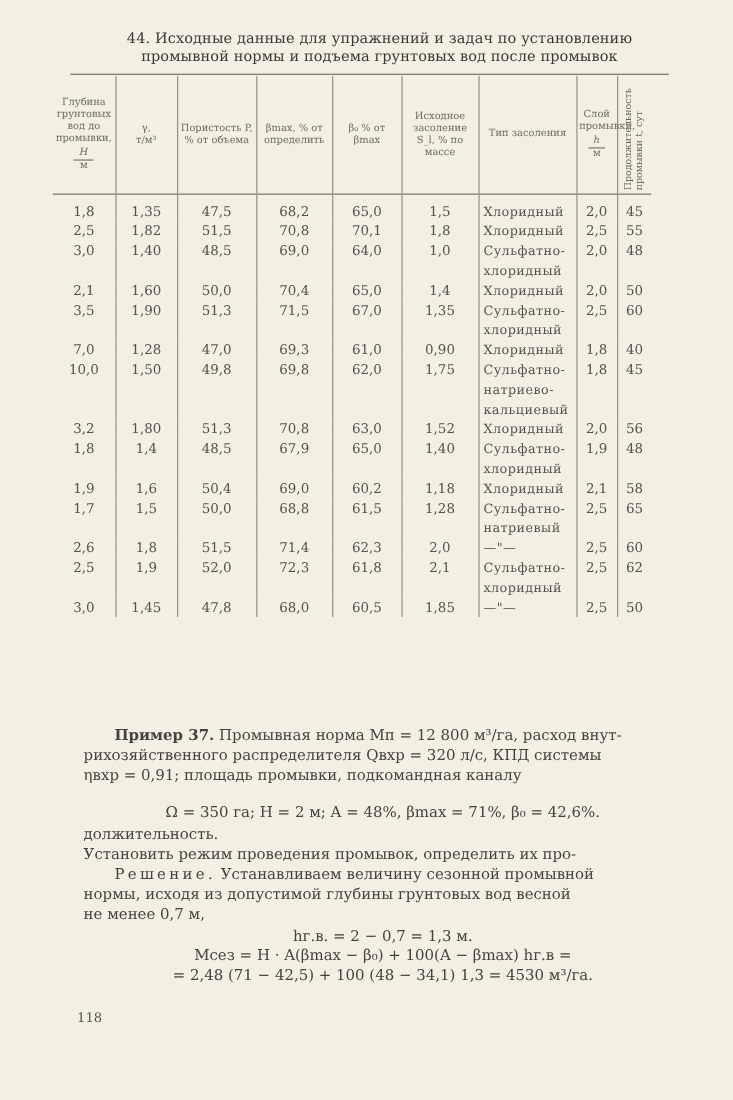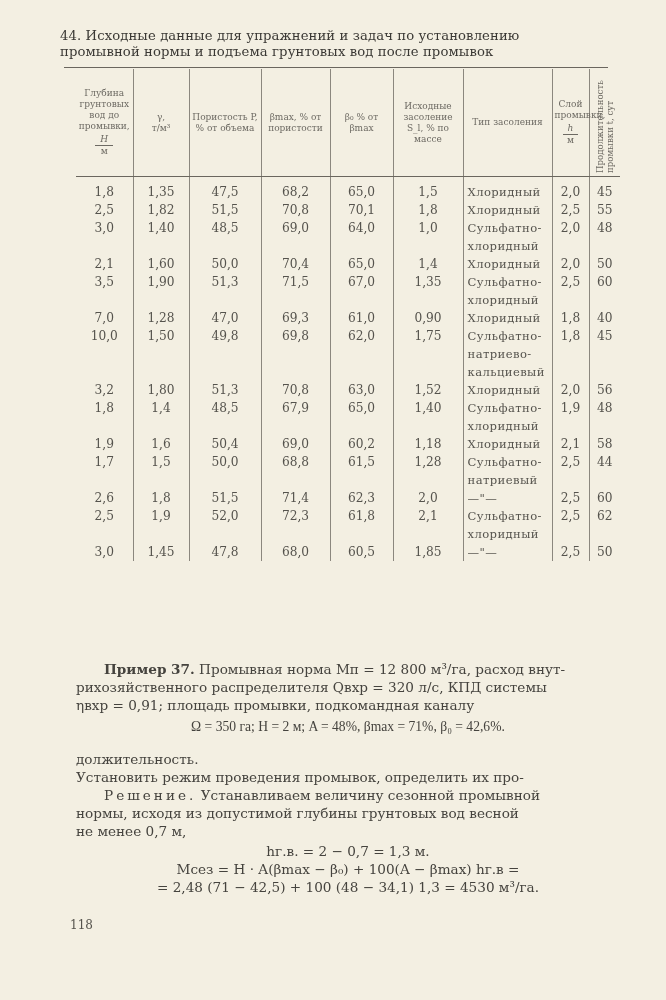--- a/index.html
+++ b/index.html
@@ -6,28 +6,28 @@
   body {
     width:666px; height:1000px; overflow:hidden;
     background:#f3efe2;
     font-family:"DejaVu Serif", serif;
     color:#3c3a36;
     position:relative;
   }
   .page { position:absolute; left:0; top:0; width:666px; height:1000px; }
   .caption {
     position:absolute; left:60px; top:28px; width:570px;
-    text-align:left; font-size:13.2px; line-height:16px; color:#3a3834;
+    text-align:center; font-size:13.2px; line-height:16px; color:#3a3834;
     letter-spacing:0.1px;
   }
   .rule {
     position:absolute; height:0; border-top:1.4px solid #6a665e;
   }
   table.data {
-    position:absolute; left:76px; top:69px; width:544px;
+    position:absolute; left:48px; top:69px; width:544px;
     border-collapse:collapse; table-layout:fixed;
     font-family:"DejaVu Serif", serif;
   }
   table.data th {
     font-weight:normal; font-size:9px; line-height:11px; color:#6d6a63;
     vertical-align:middle; text-align:center; padding:0 2px;
     height:107px; border-left:1px solid #8b877e;
     border-bottom:1.4px solid #6a665e;
   }
   table.data th:first-child, table.data td:first-child { border-left:none; }
@@ -84,23 +84,23 @@
           <div class="frac" style="margin-top:2px">
             <span class="n">H</span>
             <span class="d">м</span>
           </div>
         </th>
         <th>
           <div>γ,</div>
           <div>т/м³</div>
         </th>
         <th>Пористость P, % от объема</th>
-        <th>βmax, % от пористости</th>
+        <th>βmax, % от определить</th>
         <th>β₀ % от βmax</th>
-        <th>Исходные засоление S_l, % по массе</th>
+        <th>Исходное засоление S_l, % по массе</th>
         <th>Тип засоления</th>
         <th>
           <div>Слой промывки,</div>
           <div class="frac" style="margin-top:2px">
             <span class="n">h</span>
             <span class="d">м</span>
           </div>
         </th>
         <th>
           <div class="vert">Продолжительность промывки t, сут</div>
@@ -248,21 +248,21 @@
           <td>1,5</td>
           <td>50,0</td>
           <td>68,8</td>
           <td>61,5</td>
           <td>1,28</td>
           <td class="type">
             <div>Сульфатно-</div>
             <div>натриевый</div>
           </td>
           <td>2,5</td>
-          <td>44</td>
+          <td>65</td>
         </tr>
         <tr>
           <td>2,6</td>
           <td>1,8</td>
           <td>51,5</td>
           <td>71,4</td>
           <td>62,3</td>
           <td>2,0</td>
           <td class="type">
             <div>—"—</div>
@@ -301,21 +301,21 @@
   </table>
 
   <div class="text" style="top:660px;">
     <div style="text-indent:28px;">
       <span class="bold">Пример 37.</span>
       <span>Промывная норма</span>
       <span>Mп = 12 800 м³/га, расход внут-</span>
     </div>
     <div>рихозяйственного  распределителя  Qвхр = 320 л/с,  КПД системы</div>
     <div>ηвхр = 0,91; площадь промывки, подкомандная каналу</div>
-    <div class="center" style="margin-top:4px;font-family:Liberation Serif, serif;">Ω = 350 га;   H = 2 м;   A = 48%,   βmax = 71%,   β₀ = 42,6%.</div>
+    <div class="center" style="margin-top:16px;">Ω = 350 га;   H = 2 м;   A = 48%,   βmax = 71%,   β₀ = 42,6%.</div>
   </div>
 
   <div class="text" style="top:750px;">
     <div>должительность.</div>
     <div>Установить режим проведения промывок, определить их про-</div>
     <div style="text-indent:28px;">
       <span style="letter-spacing:3px;">Решение.</span>
       <span>Устанавливаем величину сезонной промывной</span>
     </div>
     <div>нормы, исходя из допустимой глубины грунтовых вод весной</div>

